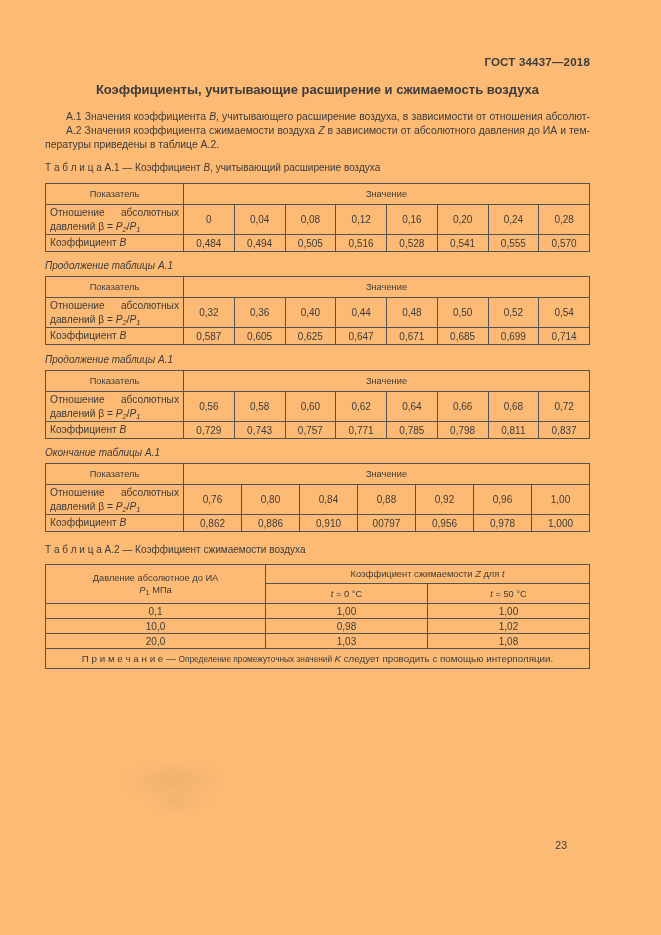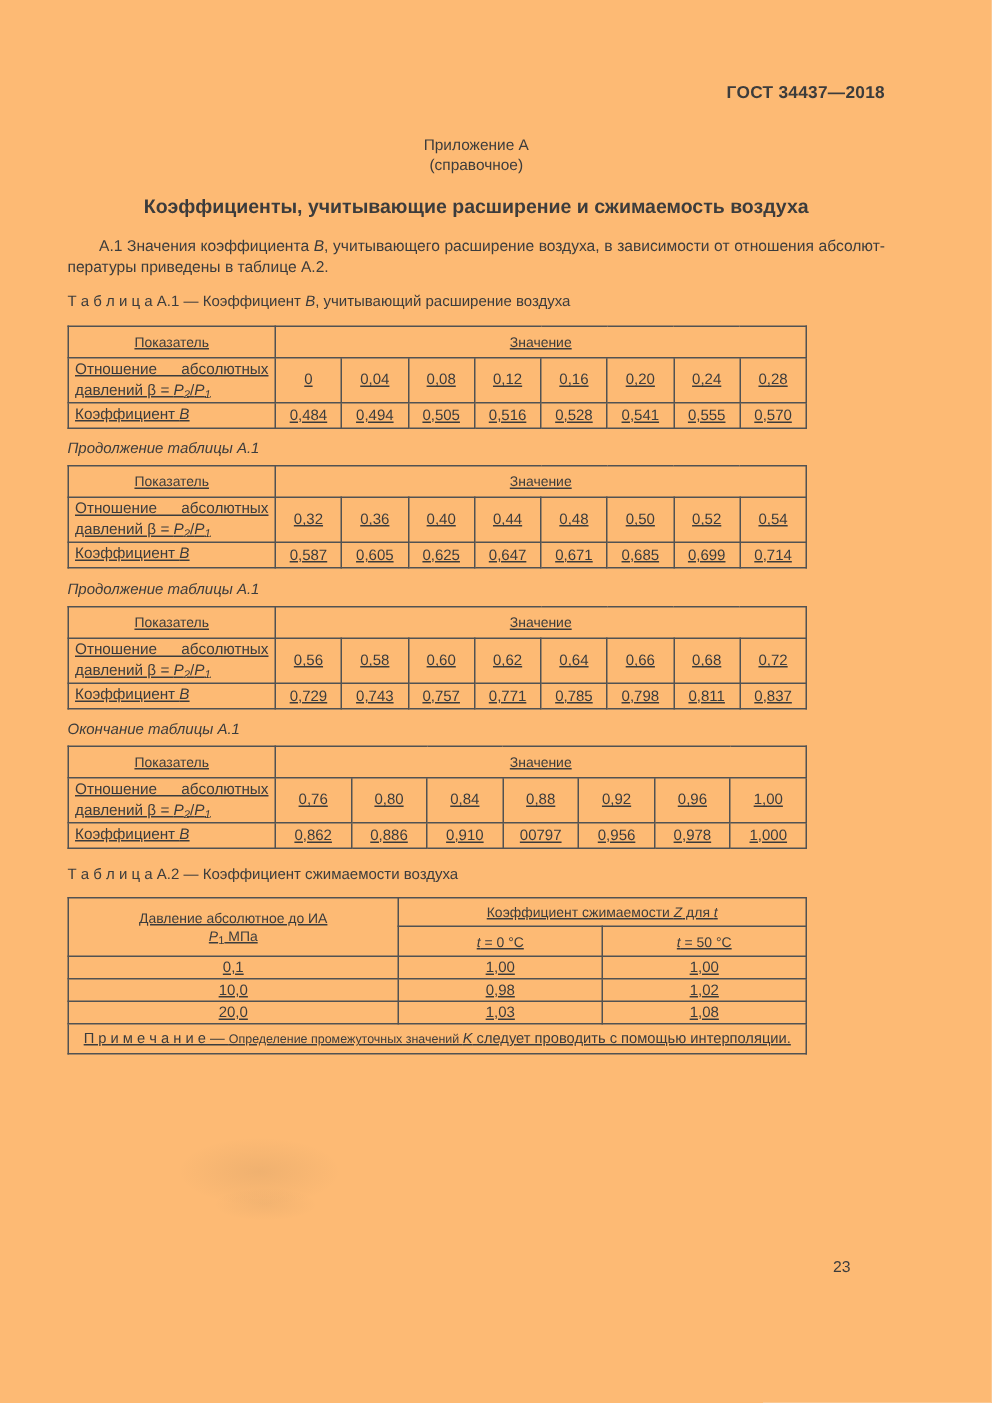--- a/index.html
+++ b/index.html
@@ -25,21 +25,21 @@
   .p1 { margin-top:14px; }
   .line { display:block; }
   .j { text-align:justify; text-align-last:justify; }
   .ind { text-indent:21px; }
 
   .cap { font-size:10px; line-height:12px; }
   .cap1 { margin-top:10px; }
   .capc { margin-top:8px; }
   .capA2 { margin-top:12px; }
 
-  table.t { border-collapse:collapse; table-layout:fixed; width:493px;text-decoration:underline; }
+  table.t { border-collapse:collapse; table-layout:fixed; width:545px; }
   .mt9 { margin-top:9px; } .mt4 { margin-top:4px; } .mt8 { margin-top:8px; }
   table.t td { border:1px solid #525252; vertical-align:middle; }
   td.dbl { border-bottom:3px double #525252; }
   td.hd { font-size:9.3px; text-align:center; line-height:12px; padding:1px 2px; }
   td.v  { font-size:10px;  text-align:center; padding:0 2px; }
   td.lb { font-size:10.2px; line-height:13.5px; padding:1px 4px; text-align:left; }
   td.w1 { width:138px; }
   td.w2 { width:220px; }
   tr.trh { height:21px; } tr.tr1 { height:30px;margin-top:12px; } tr.tr2 { height:17px; }
   tr.h1 { height:19px; } tr.h2 { height:20px; } tr.dr { height:15px; } tr.nr { height:20px; }
@@ -52,31 +52,28 @@
   .s2 { left:142px; top:792px; width:70px; height:22px;
         background:radial-gradient(ellipse at center, rgba(60,60,60,.05), rgba(60,60,60,0) 70%); }
 </style>
 </head>
 <body>
 
 <div class="sheet">
 
   <div class="hdr">ГОСТ 34437—2018</div>
 
-  <div class="annex">
-    <span class="line">Приложение А</span>
-    <span class="line">(справочное)</span>
-  </div>
 
   <div class="doc-title">Коэффициенты, учитывающие расширение и сжимаемость воздуха</div>
 
   <p class="para p1">
     <span class="line j ind"><span>А.1 Значения коэффициента </span><span class="it">B</span><span>, учитывающего расширение воздуха, в зависимости от отношения абсолют-</span></span>
   </p>
   <p class="para">
+    <span class="line j ind"><span>А.2 Значения коэффициента сжимаемости воздуха </span><span class="it">Z</span><span> в зависимости от абсолютного давления до ИА и тем-</span></span>
     <span class="line"><span>пературы приведены в таблице А.2.</span></span>
   </p>
 
   <p class="cap cap1"><span>Т а б л и ц а  А.1 — Коэффициент </span><span class="it">B</span><span>, учитывающий расширение воздуха</span></p>
   <table class="t mt9">
     <tbody>
       <tr class="trh">
         <td class="hd dbl w1">Показатель</td>
         <td class="hd dbl" colspan="8">Значение</td>
       </tr>

